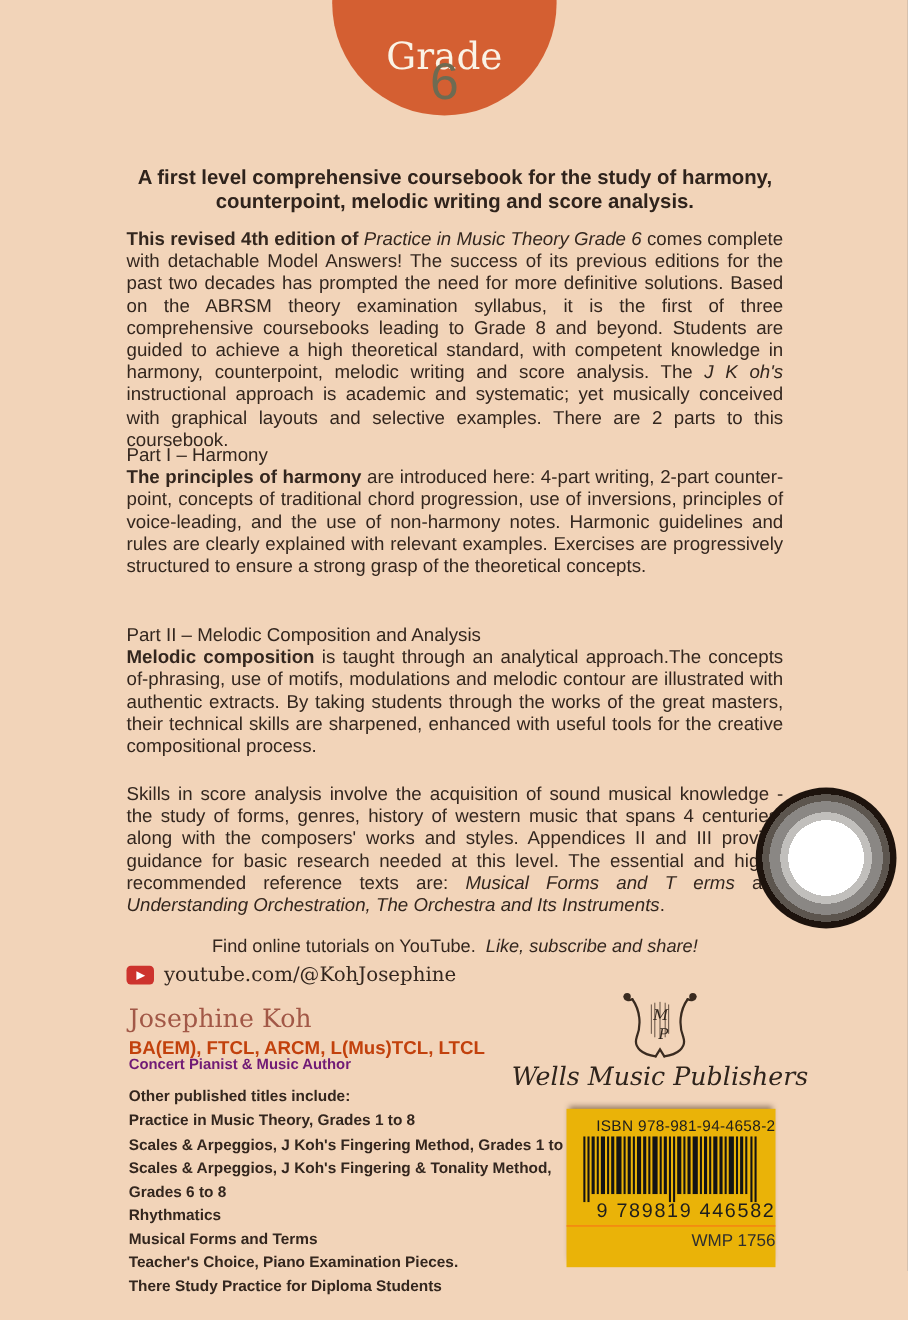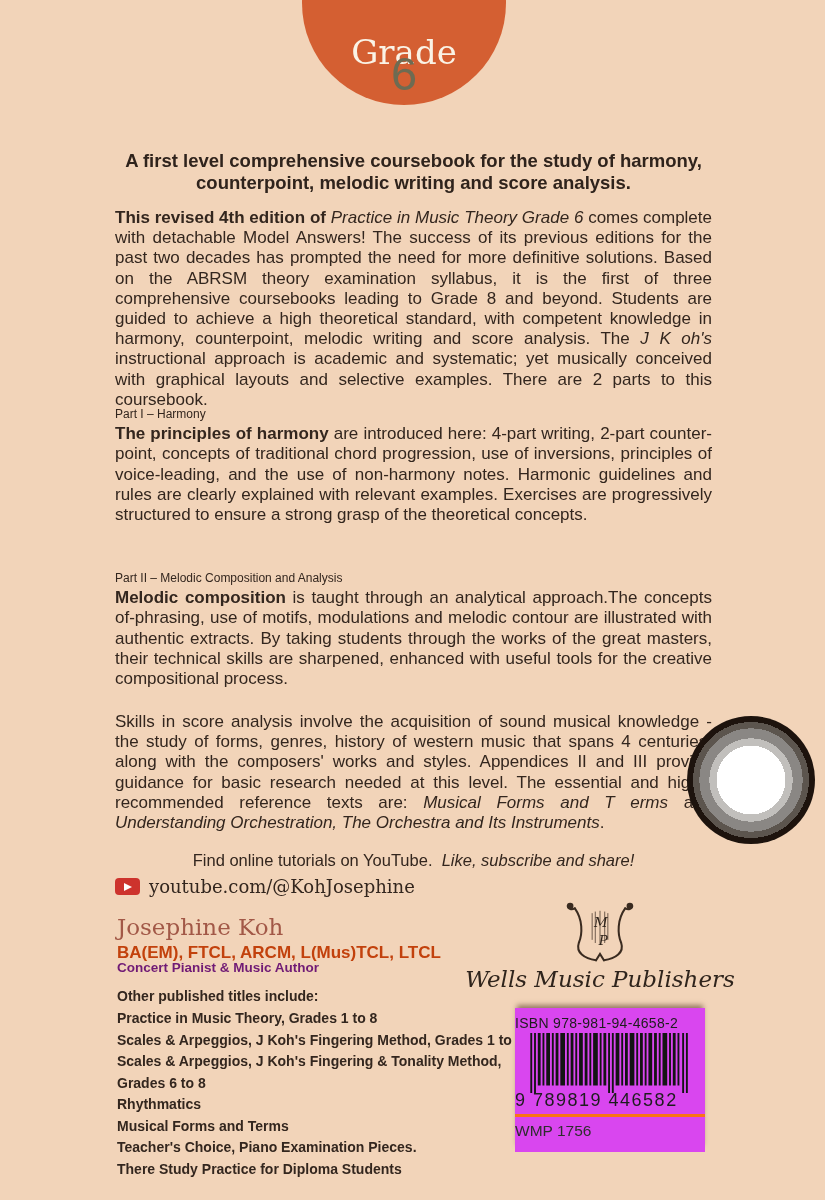--- a/index.html
+++ b/index.html
@@ -24,21 +24,21 @@
   }
 
   
   .col { position:absolute; left:115px; width:597px; }
   .intro-heading { top:150px; text-align:center; font-weight:bold; font-size:18.5px; line-height:22px; color:#2f231c; }
   .body-text { font-size:17px; line-height:20.2px; text-align:justify; color:#33261e; }
   .p-overview { top:208px; }
   .p-part1 { top:404px; }
   .p-part2 { top:568px; }
   .p-skills { top:712px; }
-  .part-heading { font-weight:normal; font-size:12px; line-height:20.2px; text-align:left; }
+  .part-heading { font-weight:normal; font-size:17px; line-height:20.2px; text-align:left; }
   .b { font-weight:bold; }
   .i { font-style:italic; }
 
   
   .tutorials-line { top:851px; text-align:center; font-size:16.5px; color:#33261e; }
   .yt-row { top:876px; display:flex; justify-content:flex-start; align-items:center; gap:9px; }
   .yt-icon { width:25px; height:17px; background:#cd332d; border-radius:4px; position:relative; flex:0 0 auto; }
   .yt-icon::after {
     content:""; position:absolute; left:9px; top:4.5px;
     border-left:8px solid #ffffff; border-top:4px solid transparent; border-bottom:4px solid transparent;
@@ -54,27 +54,27 @@
   .titles-list div { font-size:14px; font-weight:bold; line-height:21.5px; }
 
   
   .pub-logo { position:absolute; left:552px; top:899px; }
   .pub-name { position:absolute; left:455px; top:966px; width:290px; text-align:center;
     font-family:"DejaVu Serif", serif; font-style:italic; font-size:23px; color:#2f241c; }
 
   
   .barcode-box {
     position:absolute; left:515px; top:1008px; width:190px; height:144px;
-    background:#d946ef; box-shadow:0 -5px 5px -2px rgba(72,50,30,0.55);
-    text-align:left;
+    background:#eab308; box-shadow:0 -5px 5px -2px rgba(72,50,30,0.55);
+    text-align:right;
   }
   .barcode-isbn { margin-top:7px; font-size:14px; letter-spacing:0.3px; color:#1d1d1d; }
   .barcode-bars { display:block; margin:2px auto 0 auto; }
   .barcode-digits { margin-top:-3px; font-size:18px; letter-spacing:1.5px; color:#1d1d1d; }
-  .barcode-catalog { margin-top:3px; padding-top:5px; border-top:3px solid #f97316; font-size:15.5px; color:#2e2e2e; }
+  .barcode-catalog { margin-top:3px; padding-top:5px; border-top:1px solid #f97316; font-size:15.5px; color:#2e2e2e; }
 
   
   .hole {
     position:absolute; left:687px; top:716px; width:128px; height:128px; border-radius:50%;
     background:radial-gradient(circle,
       #ffffff 0 38%,
       #c1bfbc 38% 46%,
       #8a8784 46% 57%,
       #5c554e 57% 64%,
       #1d130d 64% 90%,

